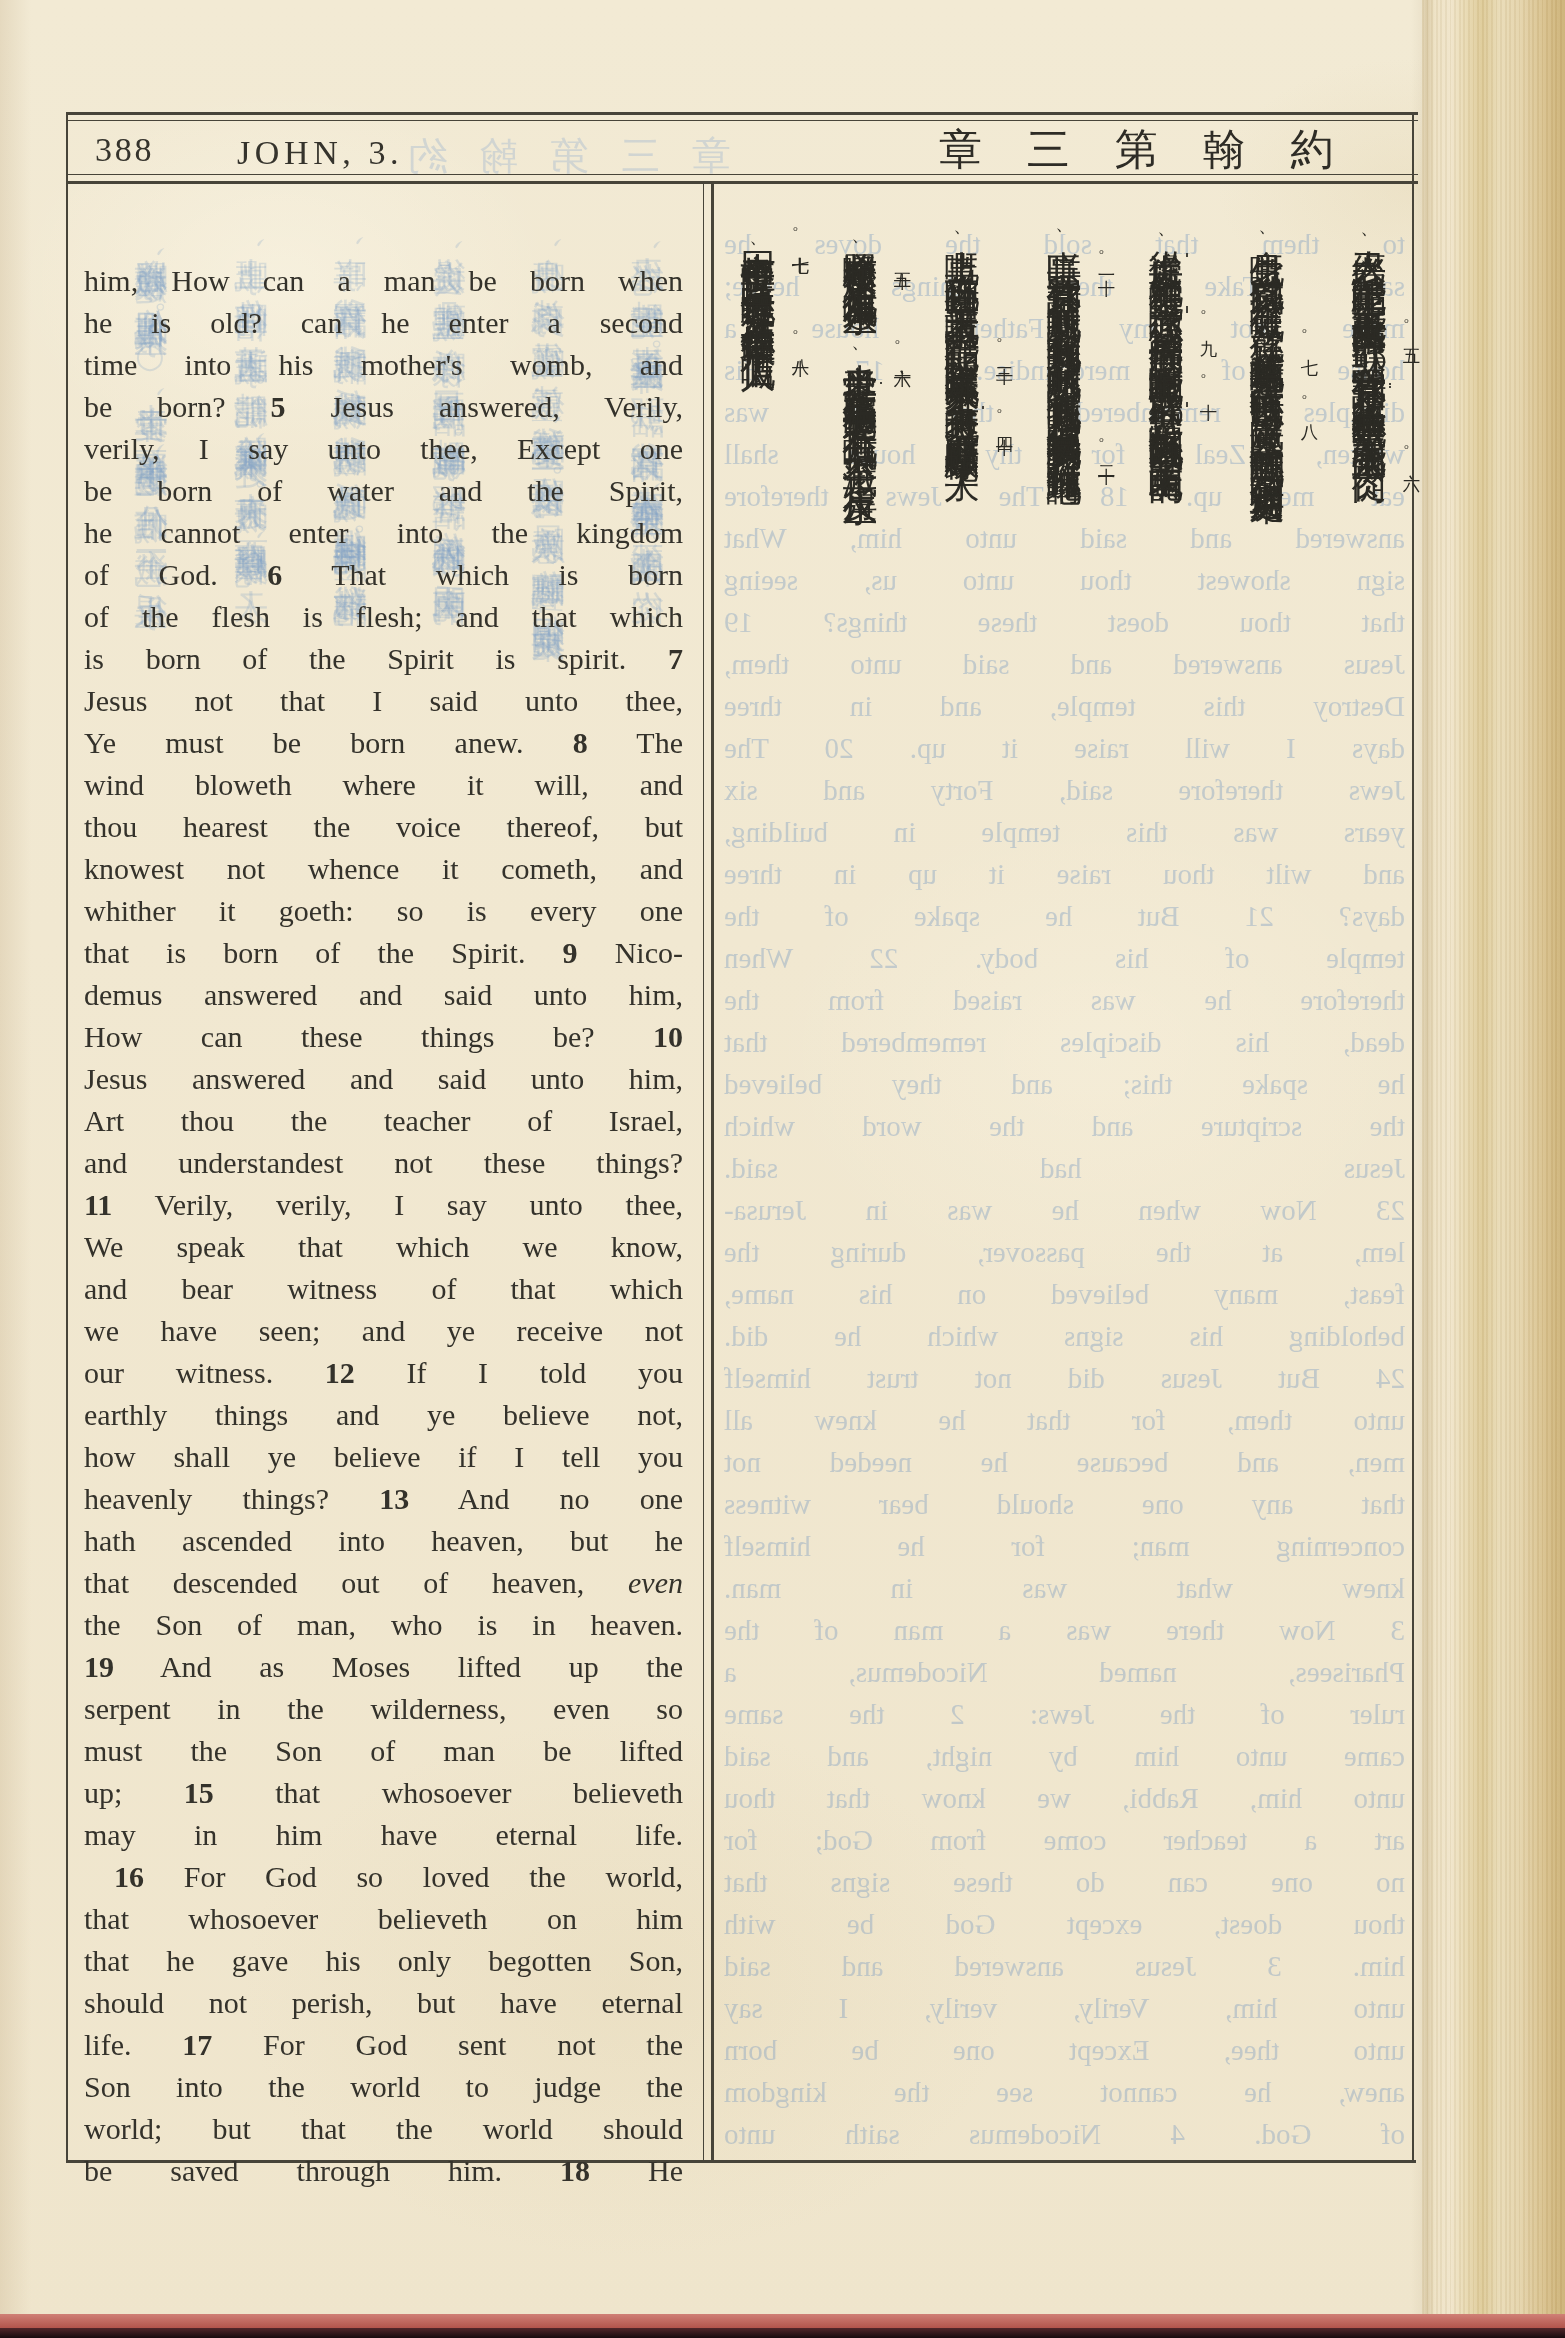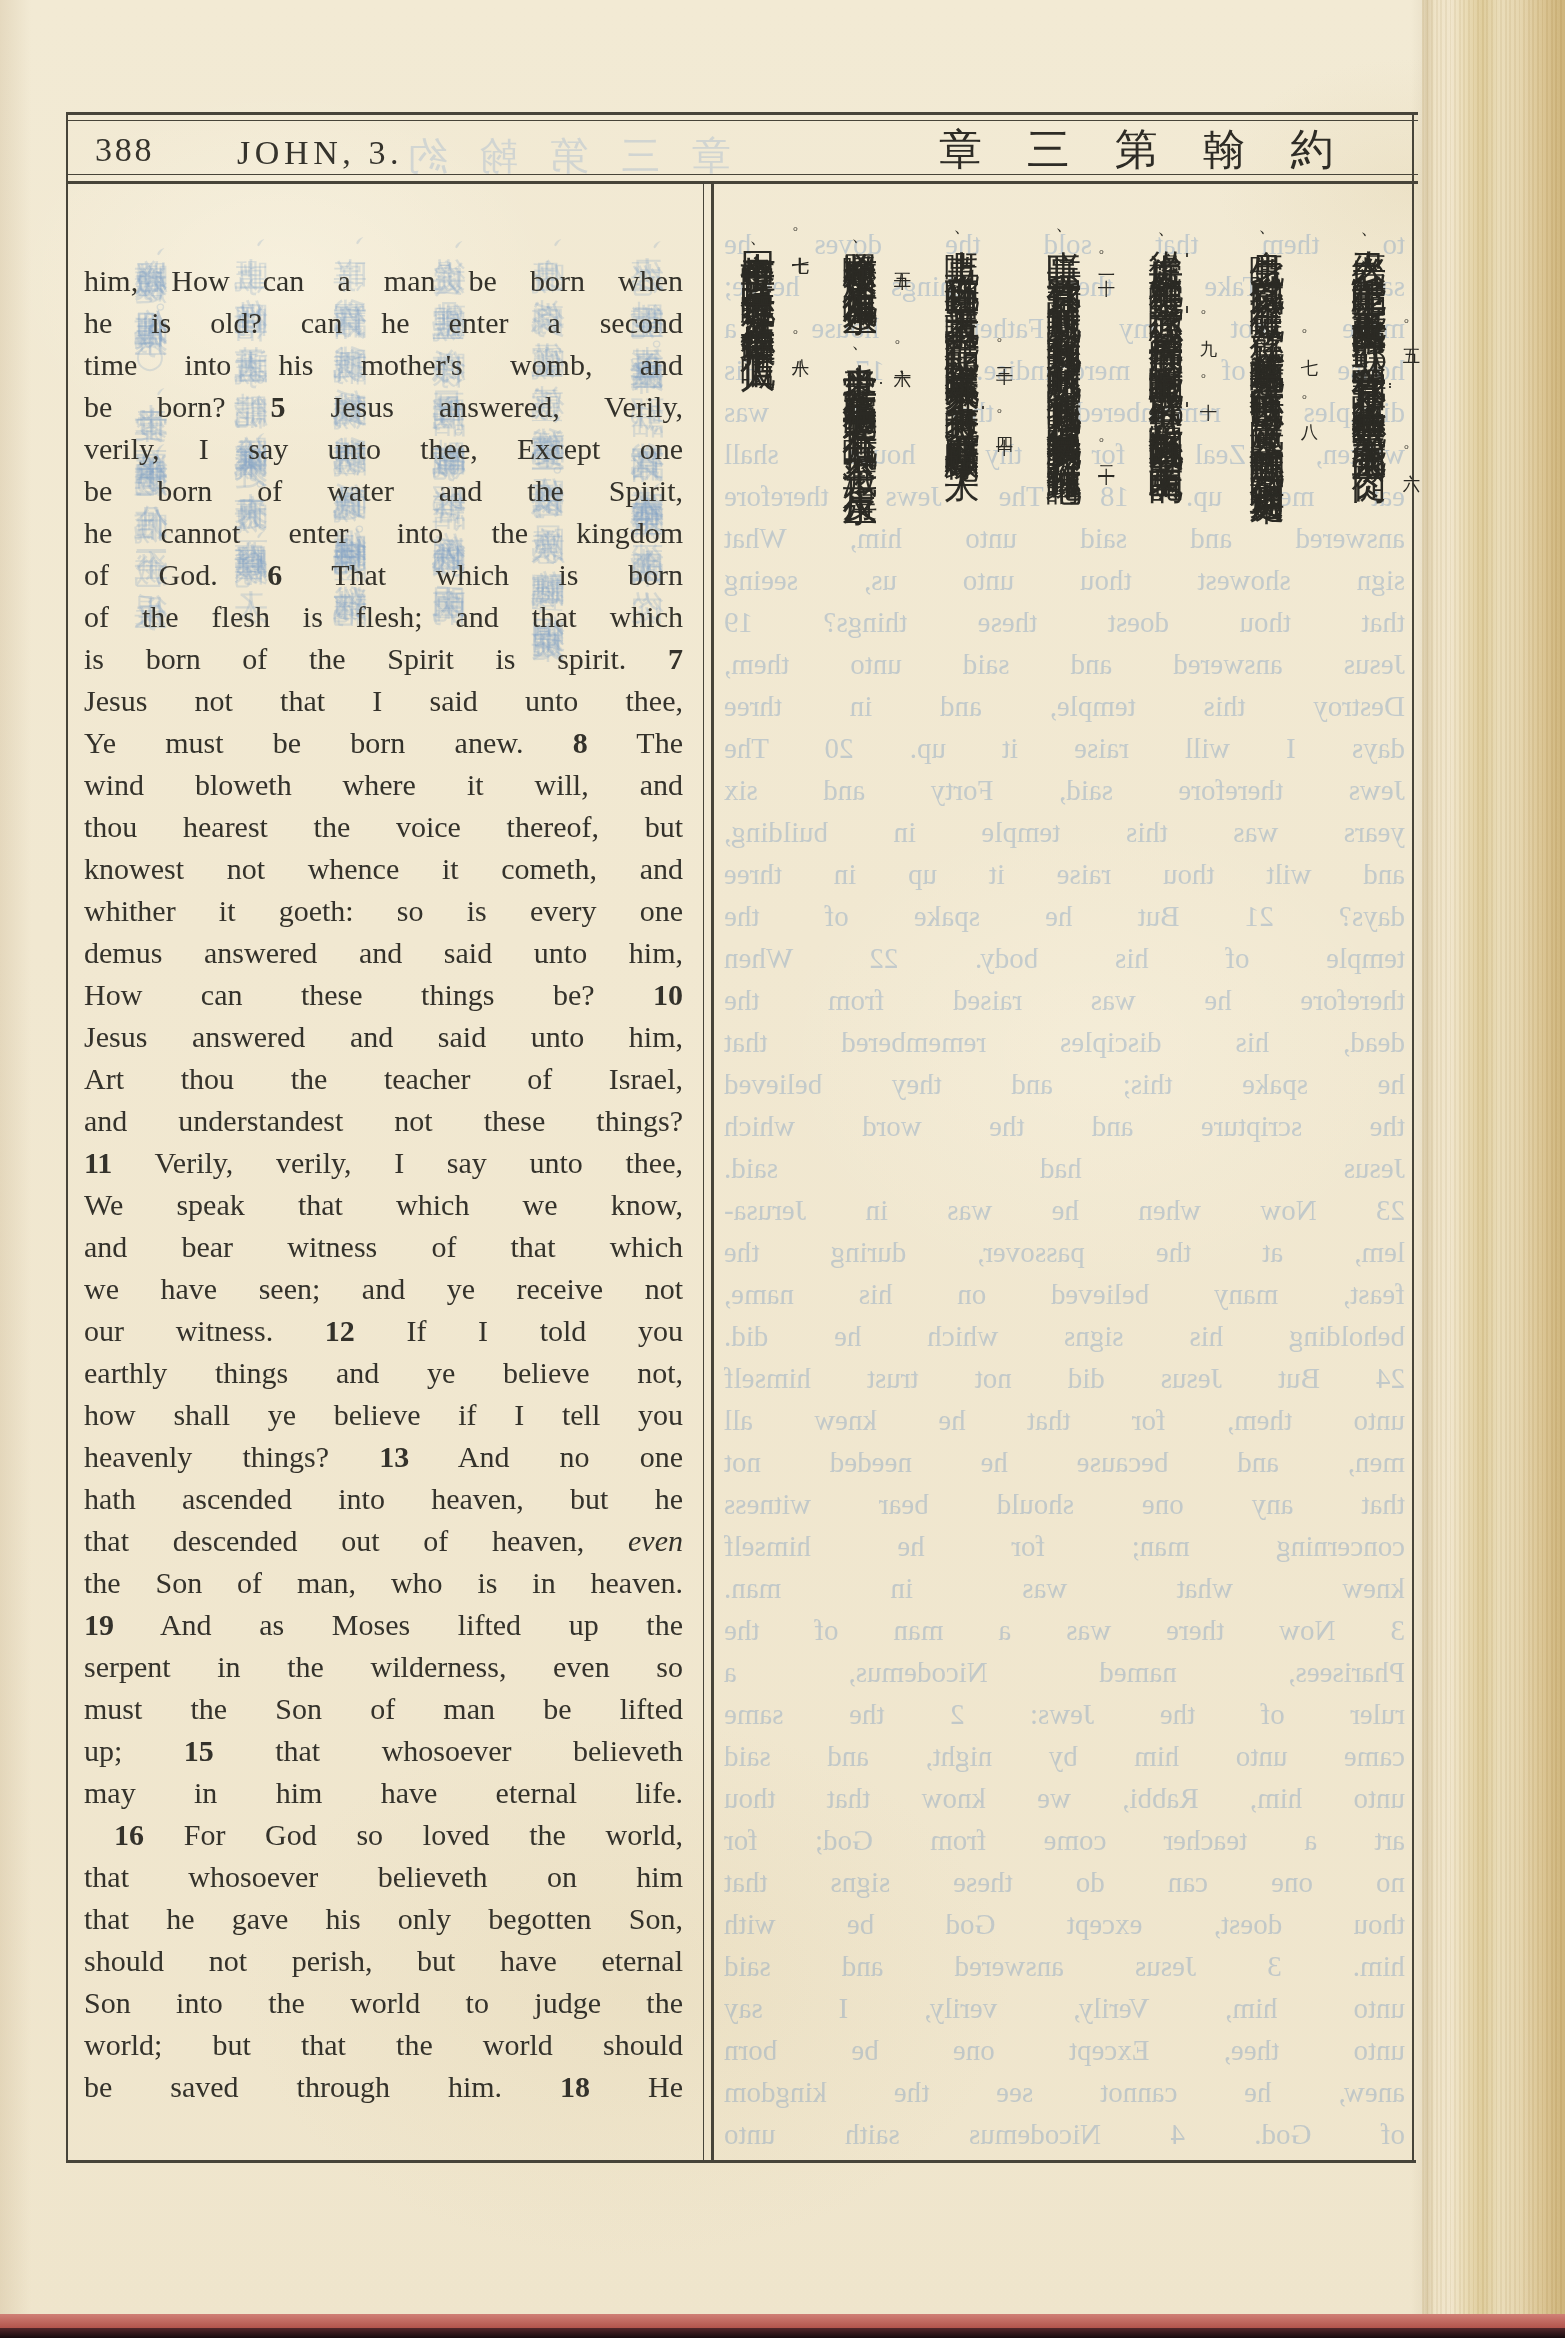--- a/index.html
+++ b/index.html
@@ -174,20 +174,21 @@
       <div class="eline">he cannot enter into the kingdom</div>
       <div class="eline">of God. <b>6</b> That which is born</div>
       <div class="eline">of the flesh is flesh; and that which</div>
       <div class="eline">is born of the Spirit is spirit. <b>7</b></div>
       <div class="eline">Jesus not that I said unto thee,</div>
       <div class="eline">Ye must be born anew. <b>8</b> The</div>
       <div class="eline">wind bloweth where it will, and</div>
       <div class="eline">thou hearest the voice thereof, but</div>
       <div class="eline">knowest not whence it cometh, and</div>
       <div class="eline">whither it goeth: so is every one</div>
+      <div class="eline">that is born of the Spirit. <b>9</b> Nico-</div>
       <div class="eline">demus answered and said unto him,</div>
       <div class="eline">How can these things be? <b>10</b></div>
       <div class="eline">Jesus answered and said unto him,</div>
       <div class="eline">Art thou the teacher of Israel,</div>
       <div class="eline">and understandest not these things?</div>
       <div class="eline"><b>11</b> Verily, verily, I say unto thee,</div>
       <div class="eline">We speak that which we know,</div>
       <div class="eline">and bear witness of that which</div>
       <div class="eline">we have seen; and ye receive not</div>
       <div class="eline">our witness. <b>12</b> If I told you</div>
@@ -199,20 +200,21 @@
       <div class="eline">the Son of man, who is in heaven.</div>
       <div class="eline"><b>19</b> And as Moses lifted up the</div>
       <div class="eline">serpent in the wilderness, even so</div>
       <div class="eline">must the Son of man be lifted</div>
       <div class="eline">up; <b>15</b> that whosoever believeth</div>
       <div class="eline">may in him have eternal life.</div>
       <div class="eline"> <b>16</b> For God so loved the world,</div>
       <div class="eline">that whosoever believeth on him</div>
       <div class="eline">that he gave his only begotten Son,</div>
       <div class="eline">should not perish, but have eternal</div>
+      <div class="eline">life. <b>17</b> For God sent not the</div>
       <div class="eline">Son into the world to judge the</div>
       <div class="eline">world; but that the world should</div>
       <div class="eline">be saved through him. <b>18</b> He</div>
     </div>
   <div id="zh-cols">
       <div class="ccol" style="left: 1344px;">人已經老<span class="pc">、</span>點能重生呢<span class="pc">、</span>豈能再入母胎生出來咩<span class="pc">。</span><span class="vm"><i>。五</i></span>耶穌話<span class="pc">、</span>我實實話你知<span class="pc">、</span>人若唔係從水共<span class="em">聖靈</span>生嘅<span class="pc">、</span>就不能入上帝國<span class="pc">。</span><span class="vm"><i>。六</i></span>從肉</div>
       <div class="ccol" style="left: 1242px;">身生嘅<span class="pc">、</span>就係肉身<span class="pc">、</span>從靈生嘅<span class="pc">、</span>就係靈<span class="pc">。</span><span class="vm"><i>。七</i></span>我話你哋必要重生<span class="pc">、</span>你唔使以爲出奇<span class="pc">。</span><span class="vm"><i>。八</i></span>風隨意來吹<span class="pc">、</span>你聽聞風嘅聲<span class="pc">、</span>但唔知到從邊處來</div>
       <div class="ccol" style="left: 1141px;">從邊處去<span class="pc">、</span>凡從<span class="em">聖靈</span>生嘅<span class="pc">、</span>亦係噉樣<span class="pc">。</span><span class="vm"><i>。九</i></span><span class="pn">尼哥底母</span>問佢話<span class="pc">、</span>點能有噉嘅事呢<span class="pc">。</span><span class="vm"><i>。十</i></span>耶穌答佢話<span class="pc">、</span>你係<span class="pn">以色列</span>人嘅教師<span class="pc">、</span>重未明白呢的</div>
       <div class="ccol" style="left: 1039px;">事咩<span class="pc">、</span><span class="vm"><i>。十一</i></span>我實實話你知<span class="pc">、</span>我哋所講嘅<span class="pc">、</span>係我哋知到嘅<span class="pc">、</span>我哋所證明嘅<span class="pc">、</span>係我哋見過嘅<span class="pc">、</span>但你哋唔接納我哋嘅見證<span class="pc">。</span><span class="vm"><i>。十二</i></span>我對你哋講地</div>
       <div class="ccol" style="left: 937px;">上嘅事<span class="pc">、</span>你哋尚且唔信<span class="pc">、</span>若講天上嘅事<span class="pc">、</span>點能信呢<span class="pc">。</span><span class="vm"><i>。十三</i></span>除嘵從天降落來嘅人子之外<span class="pc">、</span>未有升過天嘅<span class="pc">。</span><span class="vm"><i>。十四</i></span><span class="pn">摩西</span>在曠野點樣舉蛇<span class="pc">、</span>人子</div>

